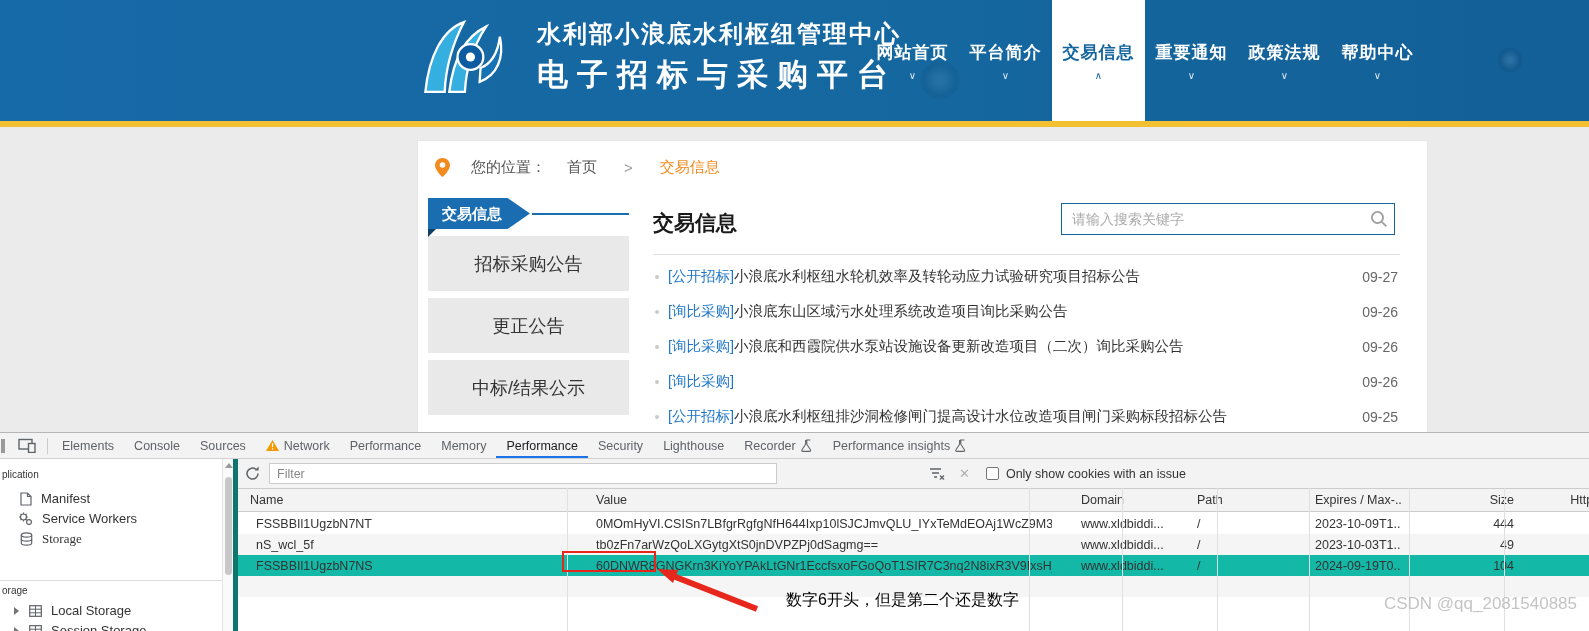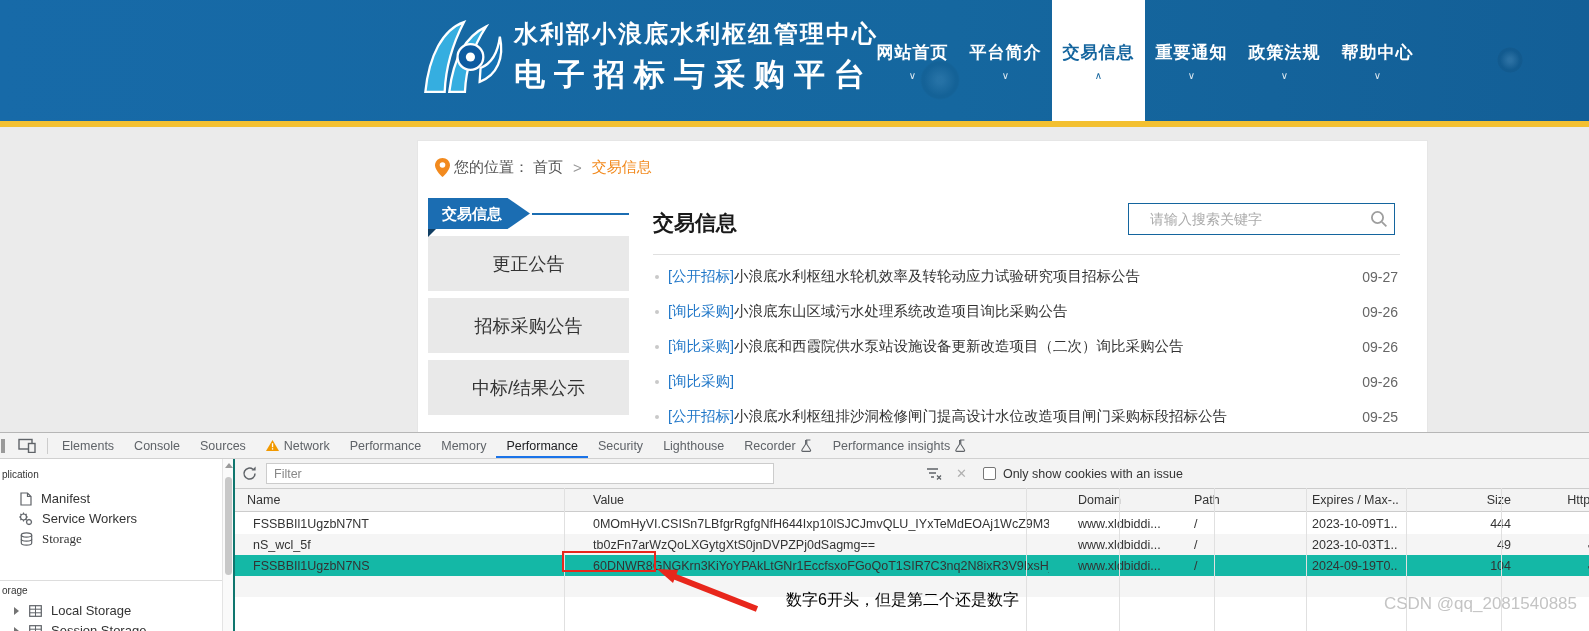--- a/index.html
+++ b/index.html
@@ -7,54 +7,54 @@
   body { font-family:"Liberation Sans", sans-serif; position:relative; background:#ebebeb; }
 
   
   .header { position:absolute; left:0; top:0; width:1589px; height:121px;
     background:
       radial-gradient(circle at 1510px 60px, rgba(255,255,255,0.10) 0 2px, rgba(0,0,0,0.06) 10px 12px, transparent 13px),
       radial-gradient(circle at 940px 80px, rgba(255,255,255,0.07) 0 3px, rgba(0,0,0,0.05) 16px 18px, transparent 20px),
       linear-gradient(90deg,#176aa8 0%, #15679f 60%, #135f97 100%);
   }
   .yellow-bar { position:absolute; left:0; top:121px; width:1589px; height:6px; background:#f3c031; }
-  .logo { position:absolute; left:418px; top:16px; display:flex; align-items:center; gap:4px; }
+  .logo { position:absolute; left:418px; top:16px; display:flex; align-items:center; gap:27px; }
   .logo-text .org { color:#fff; font-size:24px; font-weight:bold; letter-spacing:2px; }
   .logo-text .plat { color:#fff; font-size:31px; font-weight:bold; letter-spacing:9px; margin-top:4px; }
   .nav { position:absolute; right:165px; top:0; height:121px; display:flex; }
   .nav-item { width:93px; height:121px; color:#fff; cursor:pointer; position:relative;
     display:flex; flex-direction:column; align-items:center; justify-content:center; }
   .nav-item .nav-label { font-size:17px; font-weight:bold; letter-spacing:1px; }
   .chev { font-size:10px; margin-top:8px; line-height:8px; opacity:.85; }
   .chev.down::after { content:"∨"; }
   .chev.up::after { content:"∧"; }
   .nav-item.active { background:#fff; color:#14659e; }
   .nav-item.active .chev { color:#14659e; opacity:1; }
 
   
   .content-bg { position:absolute; left:0; top:127px; width:1589px; height:305px; background:#ebebeb; }
   .panel { position:absolute; left:417px; top:140px; width:1011px; height:292px; background:#fff; border:1px solid #e6e6e6; border-bottom:none; overflow:hidden; }
-  .crumb { position:absolute; left:17px; top:17px; display:flex; align-items:center; gap:4px; font-size:15px; color:#555; }
+  .crumb { position:absolute; left:17px; top:17px; display:flex; align-items:center; gap:21px; font-size:15px; color:#555; }
   .crumb .home { color:#555; cursor:pointer; }
   .crumb .sep { color:#999; margin:0 6px; }
   .crumb .cur { color:#f28a1e; cursor:pointer; }
 
   .side { position:absolute; left:10px; top:57px; width:201px; }
   .side-flag { position:relative; width:102px; height:31px; background:#1b6db2; color:#fff;
     font-size:15px; font-weight:bold; line-height:31px; padding-left:14px;
     clip-path:polygon(0 0,78% 0,100% 50%,78% 100%,0 100%); }
   .side-line { position:absolute; left:104px; top:15px; width:97px; height:2px; background:#1b6db2; }
   .side-fold { position:absolute; left:0; top:31px; width:0; height:0; border-top:8px solid #113e63; border-right:8px solid transparent; }
   .side-item { width:201px; height:55px; margin-top:7px; background:#e9e9e9; color:#333;
     display:flex; align-items:center; justify-content:center; font-size:18px; cursor:pointer; }
   .side-item:first-of-type { margin-top:11px; }
 
   .main { position:absolute; left:235px; top:57px; right:27px; }
   .main-title { font-size:21px; font-weight:bold; color:#1a1a1a; position:absolute; left:0; top:11px; }
-  .search { position:absolute; right:5px; top:5px; width:267px; height:32px; border:1px solid #14659e; background:#fff; display:flex; align-items:center;padding-left:11px; }
+  .search { position:absolute; right:5px; top:5px; width:334px; height:32px; border:1px solid #14659e; background:#fff; display:flex; align-items:center; }
   .search input { flex:1; border:none; outline:none; height:100%; padding:0 10px; font-size:14px; color:#333; font-family:inherit; }
   .search input::placeholder { color:#aaa; }
   .search .mag { width:30px; display:flex; justify-content:center; cursor:pointer; }
   .main-divider { position:absolute; left:0; right:0; top:56px; height:1px; background:#e0e0e0; }
   .ann-list { position:absolute; left:0; right:0; top:61px; }
   .ann-row { height:35px; display:flex; align-items:center; font-size:14.5px; }
   .ann-dot { width:4px; height:4px; border-radius:50%; background:#c9c9c9; margin:0 9px 0 2px; flex:none; }
   .ann-tag { color:#2077c8; cursor:pointer; white-space:nowrap; }
   .ann-title { color:#333; cursor:pointer; white-space:nowrap; overflow:hidden; }
   .ann-date { margin-left:auto; color:#666; font-size:14px; padding-right:2px; }
@@ -70,21 +70,21 @@
 
   .dt-left { position:absolute; left:0; top:26px; width:222px; height:173px; background:#fff; overflow:hidden; }
   .dt-sec { position:absolute; left:2px; font-size:10px; color:#333; }
   .dt-item { position:absolute; display:flex; align-items:center; gap:9px; font-size:13px; color:#333; cursor:pointer; }
   .dt-item .tri { width:0; height:0; border-left:5px solid #747474; border-top:4px solid transparent; border-bottom:4px solid transparent; margin-left:-14px; margin-right:1px; }
   .dt-left-divider { position:absolute; left:0; top:121px; width:222px; height:1px; background:#ddd; }
   .dt-scroll { position:absolute; left:222px; top:26px; width:11px; height:173px; background:#fafafa; border-left:1px solid #e4e4e4; }
   .dt-scroll .arr { position:absolute; left:2px; top:4px; width:0; height:0; border-bottom:5px solid #9a9a9a; border-left:4px solid transparent; border-right:4px solid transparent; }
   .dt-scroll .thumb { position:absolute; left:2px; top:18px; width:7px; height:98px; background:#c8c8c8; border-radius:4px; }
 
-  .dt-cookies { position:absolute; left:233px; top:26px; width:1356px; height:173px; border-left:2px solid #0f766e; background:#fff; overflow:hidden; }
+  .dt-cookies { position:absolute; left:233px; top:26px; width:1356px; height:173px; border-left:5px solid #0f766e; background:#fff; overflow:hidden; }
   .ck-toolbar { position:absolute; left:0; top:0; width:100%; height:29px; background:#f3f3f3; display:flex; align-items:center; }
   .ck-refresh { margin-left:7px; cursor:pointer; display:flex; }
   .ck-filter { margin-left:9px; width:508px; height:21px; border:1px solid #ccc; background:#fff; font-size:12.5px; padding:0 7px; outline:none; color:#333; font-family:inherit; }
   .ck-filter::placeholder { color:#888; }
   .ck-clear { margin-left:152px; cursor:pointer; display:flex; }
   .ck-x { margin-left:14px; color:#b0b0b0; font-size:13px; cursor:default; }
   .ck-check { margin-left:16px; width:13px; height:13px; border:1px solid #767676; border-radius:2px; background:#fff; cursor:pointer; }
   .ck-check-label { margin-left:7px; font-size:12.5px; color:#333; cursor:pointer; }
 
   .ck-grid { display:grid; grid-template-columns:329px 462px 93px 95px 92px 100px 95px 89px; position:absolute; left:0; width:1355px; height:21px; align-items:center;gap:23px; }
@@ -164,22 +164,22 @@
     <span>您的位置：</span>
     <span class="home">首页</span>
     <span class="sep">&gt;</span>
     <span class="cur">交易信息</span>
   </div>
 
   <div class="side">
     <div class="side-flag">交易信息</div>
     <div class="side-line"></div>
     <div class="side-fold"></div>
+    <div class="side-item">招标采购公告</div>
     <div class="side-item">更正公告</div>
-    <div class="side-item">招标采购公告</div>
     <div class="side-item">中标/结果公示</div>
   </div>
 
   <div class="main">
     <div class="main-title">交易信息</div>
     <div class="search">
       <input type="text" placeholder="请输入搜索关键字" style="">
       <span class="mag">
         <svg width="18" height="18" viewBox="0 0 18 18">
           <circle cx="7.5" cy="7.5" r="5.6" fill="none" stroke="#9e9e9e" stroke-width="1.8"></circle>

